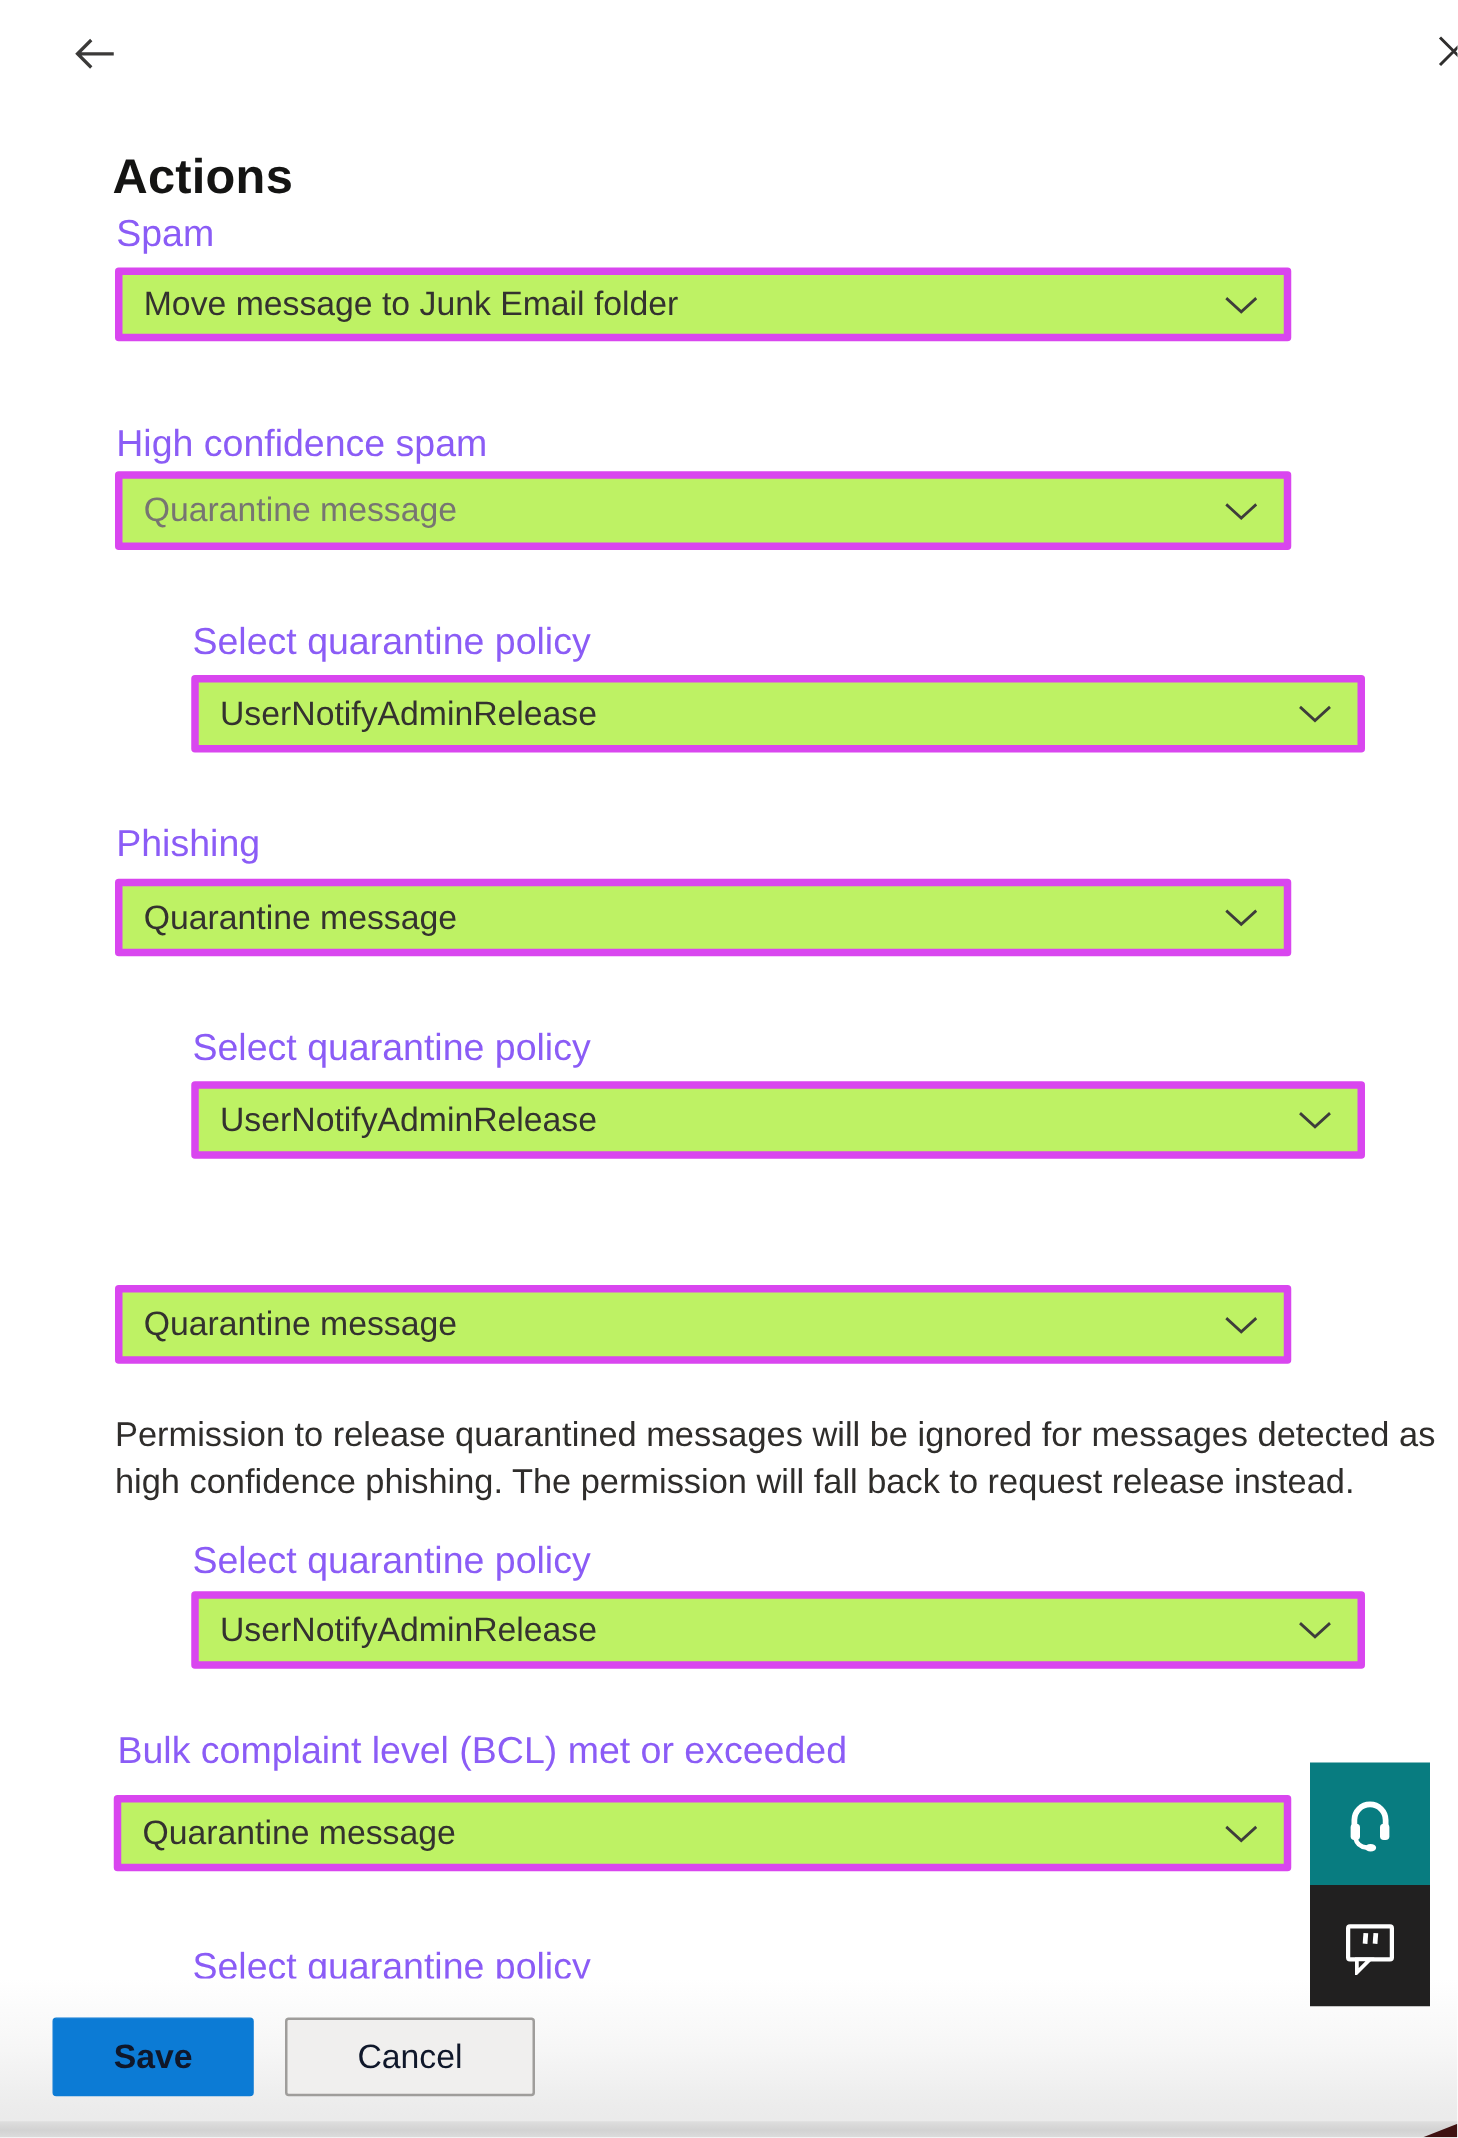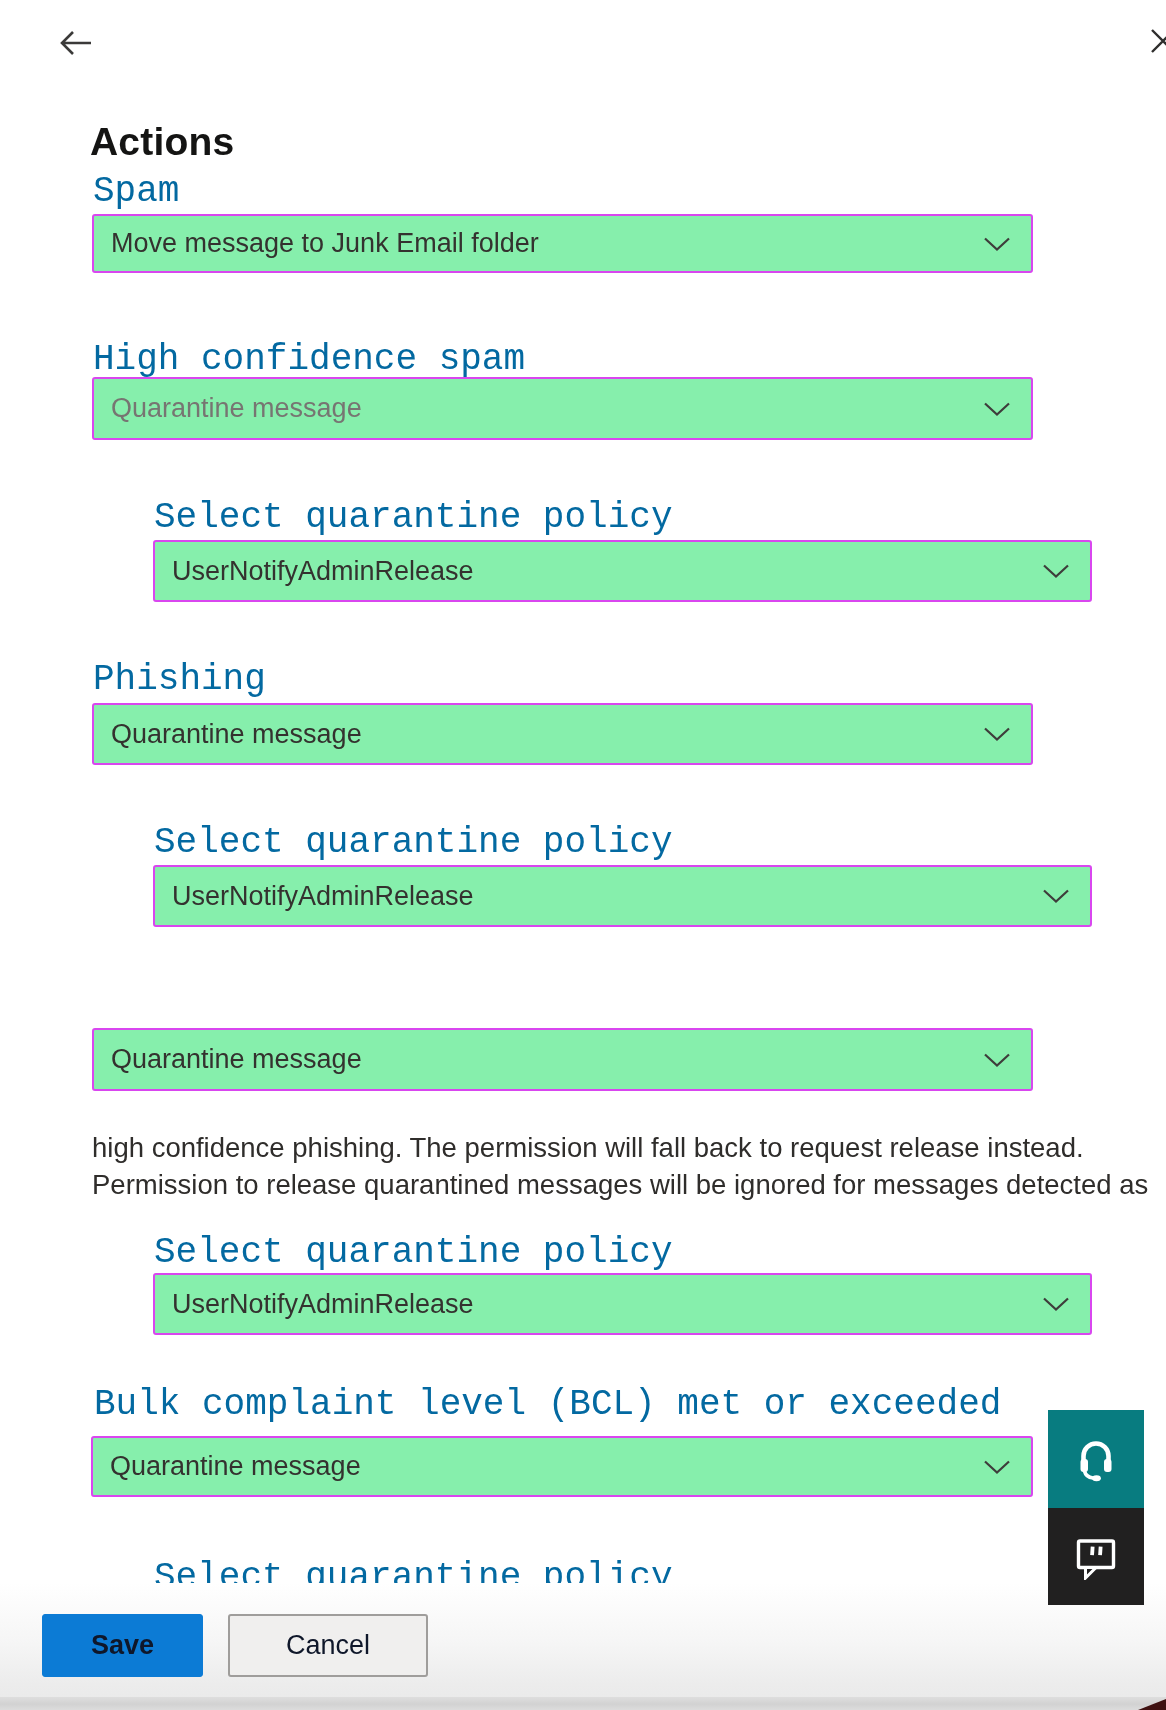--- a/index.html
+++ b/index.html
@@ -11,26 +11,26 @@
   }
   
   .nav-btn{position:absolute;background:none;border:none;padding:0;cursor:pointer;line-height:0;}
   
   .title{
     position:absolute;left:57px;top:94px;
     font-size:39px;font-weight:700;color:#141413;letter-spacing:0.2px;
   }
   
   .lbl{
-    position:absolute;font-size:36px;color:#0369a1;white-space:nowrap;font-family:Liberation Mono, monospace;
+    position:absolute;font-size:30px;color:#8b5cf6;white-space:nowrap;
   }
   
   .dd{
-    position:absolute;height:59px;background:#86efac;
-    border:2px solid #d946ef;border-radius:3px;
+    position:absolute;height:59px;background:#bef264;
+    border:6px solid #d946ef;border-radius:3px;
     display:flex;align-items:center;box-sizing:border-box;
     padding:0 56px 0 17px;cursor:pointer;
   }
   .dd-text{
     font-size:27px;color:#34322f;white-space:nowrap;overflow:hidden;
   }
   .dd-text.muted{color:#777572;}
   .dd .chev{position:absolute;right:20px;top:50%;transform:translateY(-50%);}
   
   .note{
@@ -129,22 +129,22 @@
   </div>
 
   <div class="dd" style="left:59px;top:1028px;width:941px;height:63px;" role="combobox">
     <span class="dd-text">Quarantine message</span>
     <svg class="chev" width="28" height="15" viewBox="0 0 28 15">
       <path d="M2 2 L14 13 L26 2" fill="none" stroke="#3e3d3b" stroke-width="2.2"></path>
     </svg>
   </div>
 
   <div class="note">
+    <div>Permission to release quarantined messages will be ignored for messages detected as</div>
     <div>high confidence phishing. The permission will fall back to request release instead.</div>
-    <div>Permission to release quarantined messages will be ignored for messages detected as</div>
   </div>
 
   <div class="lbl" style="left:121px;top:1232px;">Select quarantine policy</div>
   <div class="dd" style="left:120px;top:1273px;width:939px;height:62px;" role="combobox">
     <span class="dd-text">UserNotifyAdminRelease</span>
     <svg class="chev" width="28" height="15" viewBox="0 0 28 15">
       <path d="M2 2 L14 13 L26 2" fill="none" stroke="#3e3d3b" stroke-width="2.2"></path>
     </svg>
   </div>
 

